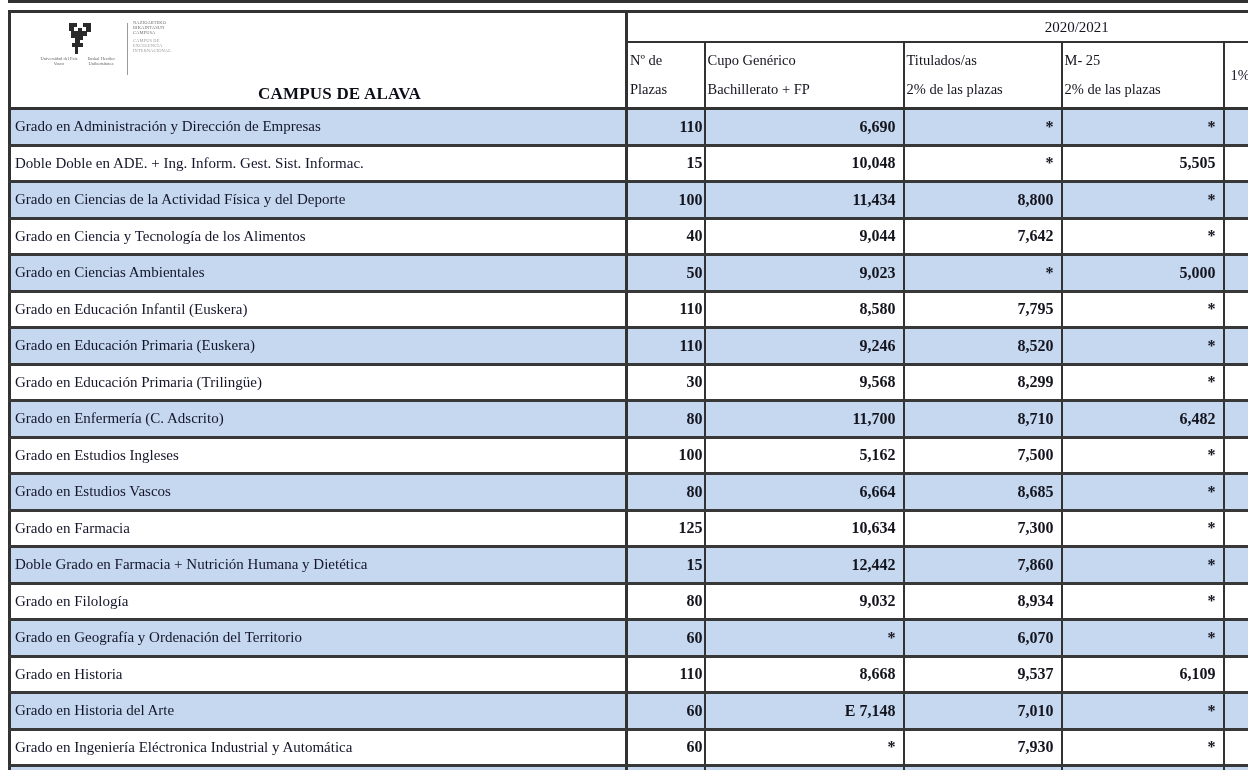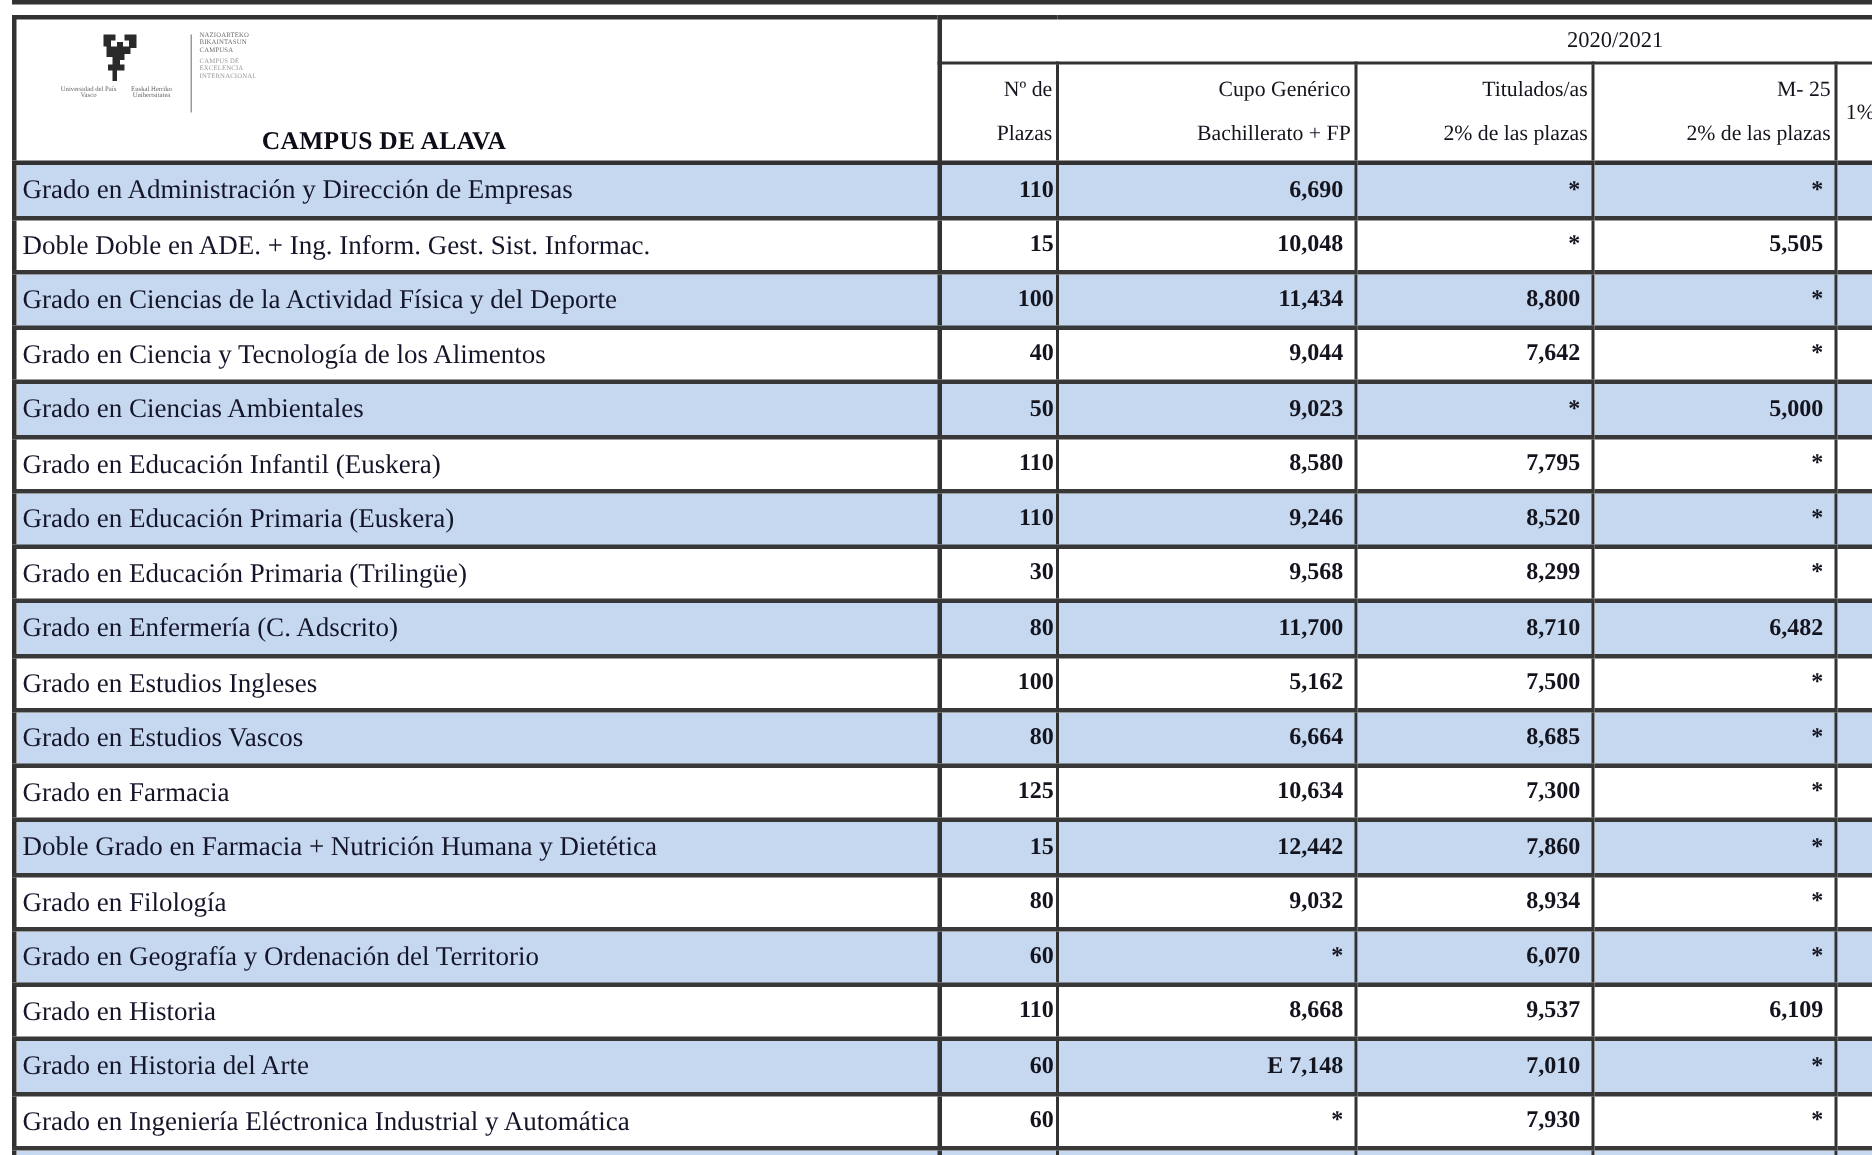--- a/index.html
+++ b/index.html
@@ -41,21 +41,21 @@
     height: 26px;
     text-align: center;
     font-size: 15px;
     border-bottom: 2px solid #323232;
     vertical-align: middle;
   }
   tr.colhead-row th {
     height: 64px;
     font-weight: normal;
     font-size: 14.5px;
-    text-align: right;
+    text-align: left;
     vertical-align: middle;
     line-height: 29px;
     border-left: 2px solid #323232;
     border-bottom: 3px solid #323232;
     padding: 0 2px;
     overflow: hidden;
     white-space: nowrap;
   }
   tr.colhead-row th.h-cut { text-align: left; padding-left: 6px; }
 
@@ -79,37 +79,37 @@
   .logo-divider { width: 1px; height: 52px; background: #9a9a9a; margin: 2px 5px 0 5px; }
   .logo-campus {
     font-size: 8px; line-height: 1.12;
     transform: scale(0.56); transform-origin: top left;
     width: 96px; color: #6e6e6e;
     text-align: left; letter-spacing: .2px;
   }
   .logo-campus .l2 { margin-top: 4px; color: #9a9a9a; }
   .campus-title {
     position: absolute; left: 80px; bottom: 3px; width: 330px;
-    text-align: center;
+    text-align: right;
     font-weight: bold; font-size: 17px;
     letter-spacing: .2px;
     color: #0d0d18;
     white-space: nowrap;
   }
 
   
   tbody td {
     height: 31.5px;
     border-bottom: 3px solid #383838;
     vertical-align: middle;
     overflow: hidden;
     white-space: nowrap;
   }
   tbody tr:nth-child(odd) td { background: #c5d8ef; }
-  td.c-name { font-size: 18px; padding-left: 4px; color: #15152a; margin-left: 33px; }
+  td.c-name { font-size: 15px; padding-left: 4px; color: #15152a; margin-left: 33px; }
   td.c-plazas {
     text-align: right; font-weight: bold; font-size: 16px;
     border-left: 3px solid #323232;
   }
   td.c-num {
     text-align: right; font-weight: bold; font-size: 16px;
     padding-right: 7px;
     border-left: 2px solid #323232;
   }
   td.c-cut { border-left: 2px solid #323232; }

